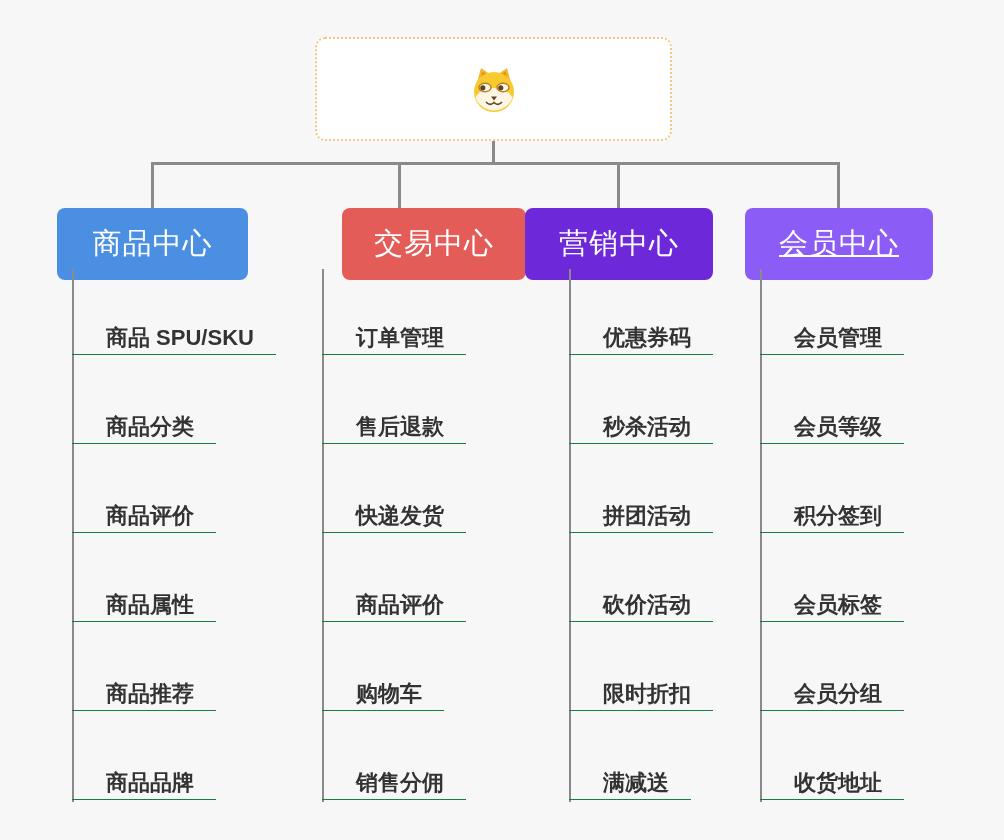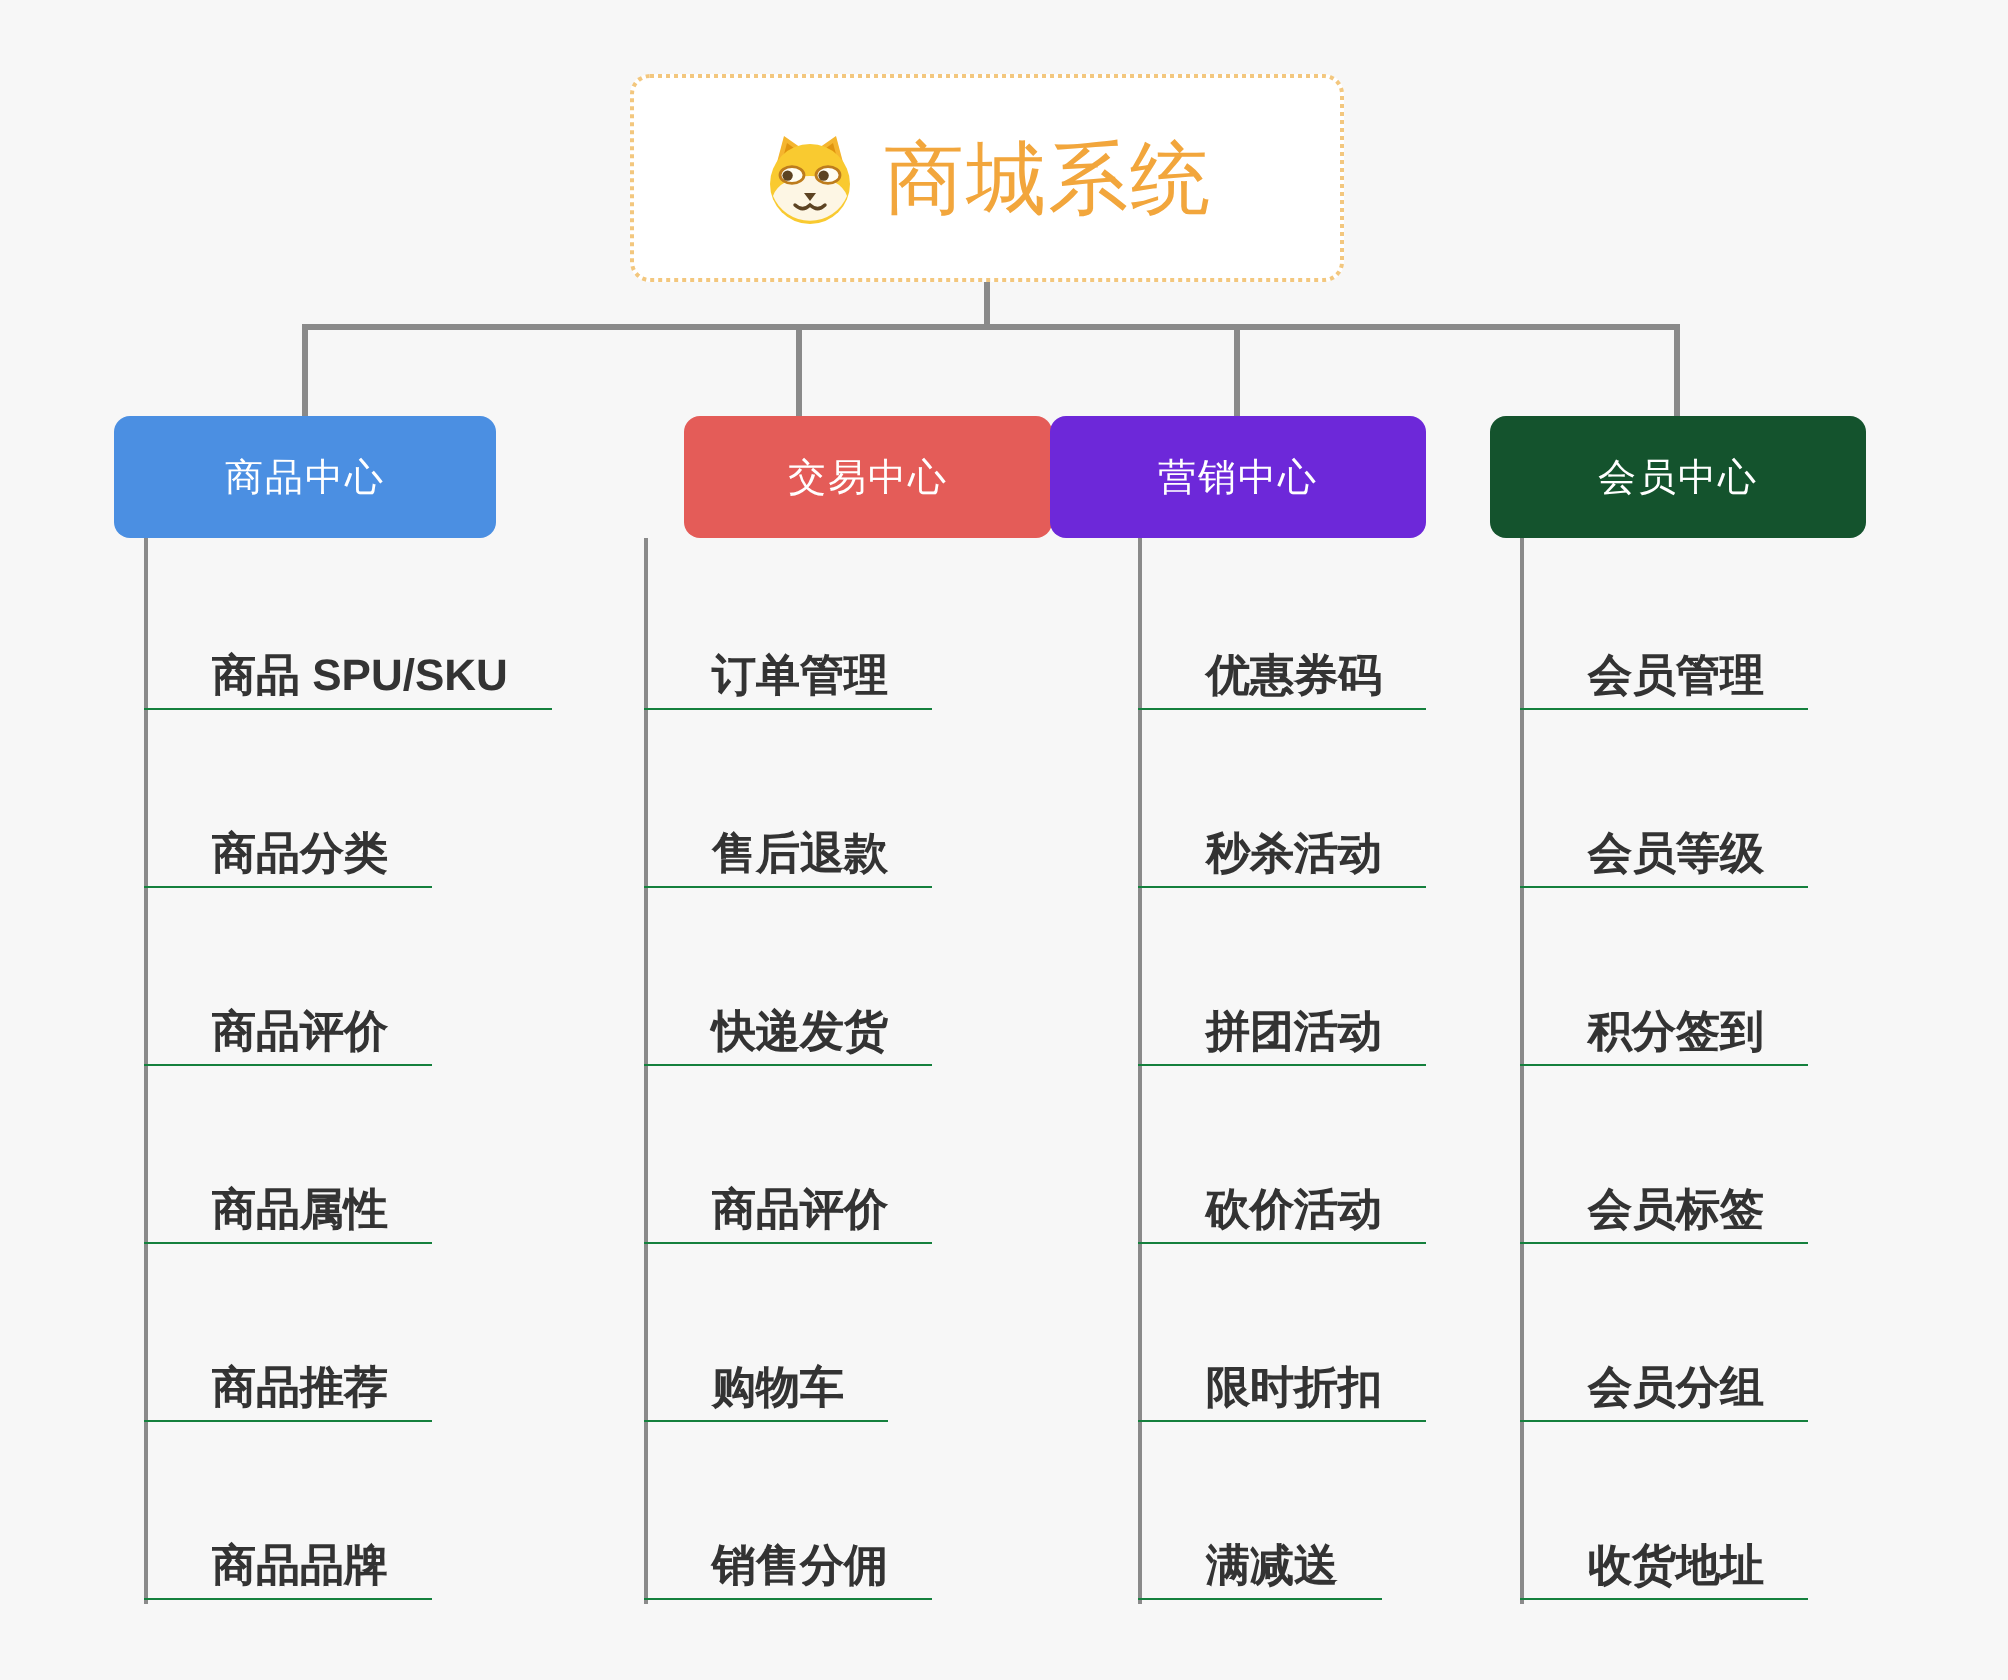--- a/index.html
+++ b/index.html
@@ -34,24 +34,24 @@
   .root-stem   { left: 492px; top: 141px; width: 3px; height: 22px; }
   .rail        { left: 151px; top: 162px; width: 689px; height: 3px; }
   .drop        { top: 162px; width: 3px; height: 47px; }
   .drop-1 { left: 151px; }
   .drop-2 { left: 398px; }
   .drop-3 { left: 617px; }
   .drop-4 { left: 837px; }
 
   
   .branch-header {
-    top: 208px; height: 61px;
+    top: 208px; height: 72px;
     border-radius: 8px;
     color: #ffffff;
-    font-size: 19px;
+    font-size: 29px;
     display: flex; align-items: center; justify-content: center;
     letter-spacing: 1px;
     white-space: nowrap;
   }
   .header-1 { left: 57px;  width: 191px; }
   .header-2 { left: 322px; width: 184px; margin-left: 20px; }
   .header-3 { left: 525px; width: 188px; }
   .header-4 { left: 745px; width: 188px; }
 
   
@@ -94,34 +94,33 @@
     <polygon points="37.5,14 35.5,6.5 30,10.5" fill="#e0940f"></polygon>
     <circle cx="24" cy="27" r="20" fill="#f9ca30"></circle>
     <path d="M5.5,33 a20,20 0 0,0 37,0 a19,13 0 0,0 -37,0 z" fill="#fdf6e4"></path>
     <ellipse cx="15" cy="22.5" rx="6" ry="4.2" fill="#fffdf2" stroke="#bd7c1d" stroke-width="1.4"></ellipse>
     <ellipse cx="33" cy="22.5" rx="6" ry="4.2" fill="#fffdf2" stroke="#bd7c1d" stroke-width="1.4"></ellipse>
     <circle cx="12.8" cy="22.8" r="2.6" fill="#5c4322"></circle>
     <circle cx="30.8" cy="22.8" r="2.6" fill="#5c4322"></circle>
     <path d="M21,31.5 h6 l-3,4 z" fill="#5c4322"></path>
     <path d="M16.5,37.5 q3.8,3.6 7.5,0 q3.8,3.6 7.5,0" stroke="#5c4322" stroke-width="1.7" fill="none" stroke-linecap="round"></path>
   </svg>
-  <div class="root-title" style="color: rgb(242, 166, 60);">商城系统</div>
 </div>
 
 <div class="abs line root-stem" style="background: rgb(138, 138, 138);"></div>
 <div class="abs line rail" style="background: rgb(138, 138, 138);"></div>
 <div class="abs line drop drop-1" style="background: rgb(138, 138, 138);"></div>
 <div class="abs line drop drop-2" style="background: rgb(138, 138, 138);"></div>
 <div class="abs line drop drop-3" style="background: rgb(138, 138, 138);"></div>
 <div class="abs line drop drop-4" style="background: rgb(138, 138, 138);"></div>
 
 <div class="abs branch-header header-1" style="background-color: rgb(75, 143, 226);">商品中心</div>
 <div class="abs branch-header header-2" style="background-color: rgb(228, 92, 88);">交易中心</div>
 <div class="abs branch-header header-3" style="background-color: #6d28d9;">营销中心</div>
-<div class="abs branch-header header-4" style="background-color: #14532d;">会员中心</div>
+<div class="abs branch-header header-4" style="background-color: #8b5cf6; text-decoration: underline;">会员中心</div>
 
 <div class="abs column col-1">
   <div class="trunk" style="background: rgb(138, 138, 138);"></div>
   <div class="items">
     <div class="item">商品 SPU/SKU</div>
     <div class="item">商品分类</div>
     <div class="item">商品评价</div>
     <div class="item">商品属性</div>
     <div class="item">商品推荐</div>
     <div class="item">商品品牌</div>

